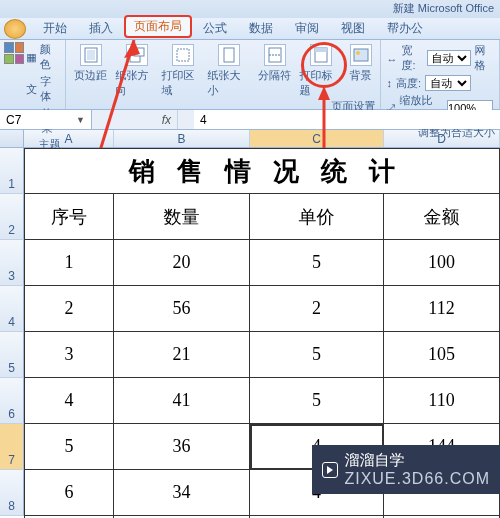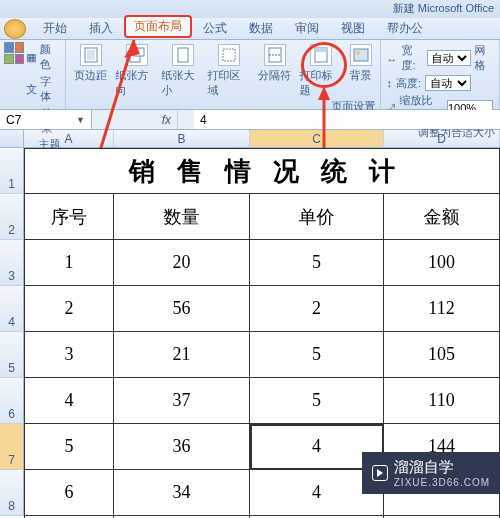--- a/index.html
+++ b/index.html
@@ -59,21 +59,21 @@
 .cells .cell { border-right: 1px solid #333; border-bottom: 1px solid #333; display: flex; align-items: center; justify-content: center; font-size: 18px; font-family: SimSun, serif; height: 46px; background: #fff; }
 .cells .title-row .cell { font-size: 26px; font-weight: bold; letter-spacing: 22px; padding-left: 22px; border-right: none; }
 .cells .title-row .cell:last-child { border-right: 1px solid #333; }
 .cells .hcell { font-size: 18px; font-weight: normal; }
 .cells .crow.first .cell { border-top: 1px solid #333; }
 .cells .crow .cell:first-child { border-left: 1px solid #333; }
 .active-cell { position: absolute; border: 2px solid #333; pointer-events: none; }
 
 
 .watermark { position: absolute; right: 0; bottom: 24px; background: #2f3a52; color: #fff; display: flex; align-items: center; padding: 6px 10px; font-size: 15px; gap: 6px; }
-.watermark .sub { font-size: 10px; color: #c7d0e0; letter-spacing: 1px; }
+.watermark .sub { font-size: 16px; color: #c7d0e0; letter-spacing: 1px; }
 .watermark .play { width: 16px; height: 16px; border: 1.5px solid #fff; border-radius: 3px; display: flex; align-items: center; justify-content: center; }
 .watermark .play span { width: 0; height: 0; border-left: 6px solid #fff; border-top: 4px solid transparent; border-bottom: 4px solid transparent; }
 
 </style>
 </head>
 <body>
 
 <div class="titlebar">
   <span class="txt">新建 Microsoft Office</span>
 </div>
@@ -134,32 +134,32 @@
             <svg>
               <rect x="1" y="3" width="10" height="12" fill="#fff" stroke="#6b8bb4"></rect>
               <rect x="5" y="1" width="10" height="8" fill="#fff" stroke="#6b8bb4"></rect>
             </svg>
           </div>
           <span>纸张方向</span>
         </div>
       <div class="rbtn">
           <div class="ico">
             <svg>
+              <rect x="2" y="2" width="12" height="12" fill="#fff" stroke="#6b8bb4" stroke-dasharray="2 1"></rect>
+            </svg>
+          </div>
+          <span>打印区域</span>
+        </div>
+      <div class="rbtn">
+          <div class="ico">
+            <svg>
               <rect x="3" y="1" width="10" height="14" fill="#fff" stroke="#6b8bb4"></rect>
             </svg>
           </div>
           <span>纸张大小</span>
-        </div>
-      <div class="rbtn">
-          <div class="ico">
-            <svg>
-              <rect x="2" y="2" width="12" height="12" fill="#fff" stroke="#6b8bb4" stroke-dasharray="2 1"></rect>
-            </svg>
-          </div>
-          <span>打印区域</span>
         </div>
       <div class="rbtn">
           <div class="ico">
             <svg>
               <rect x="2" y="1" width="12" height="14" fill="#fff" stroke="#6b8bb4"></rect>
               <line x1="2" y1="8" x2="14" y2="8" stroke="#4b77ab" stroke-dasharray="2 1"></line>
             </svg>
           </div>
           <span>分隔符</span>
         </div>
@@ -272,21 +272,21 @@
         <div class="cell" style="width:116px">112</div>
       </div>
     <div class="crow">
         <div class="cell" style="width:90px">3</div>
         <div class="cell" style="width:136px">21</div>
         <div class="cell" style="width:134px">5</div>
         <div class="cell" style="width:116px">105</div>
       </div>
     <div class="crow">
         <div class="cell" style="width:90px">4</div>
-        <div class="cell" style="width:136px">37</div>
+        <div class="cell" style="width:136px">41</div>
         <div class="cell" style="width:134px">5</div>
         <div class="cell" style="width:116px">110</div>
       </div>
     <div class="crow">
         <div class="cell" style="width:90px">5</div>
         <div class="cell" style="width:136px">36</div>
         <div class="cell" style="width:134px">4</div>
         <div class="cell" style="width:116px">144</div>
       </div>
     <div class="crow">

